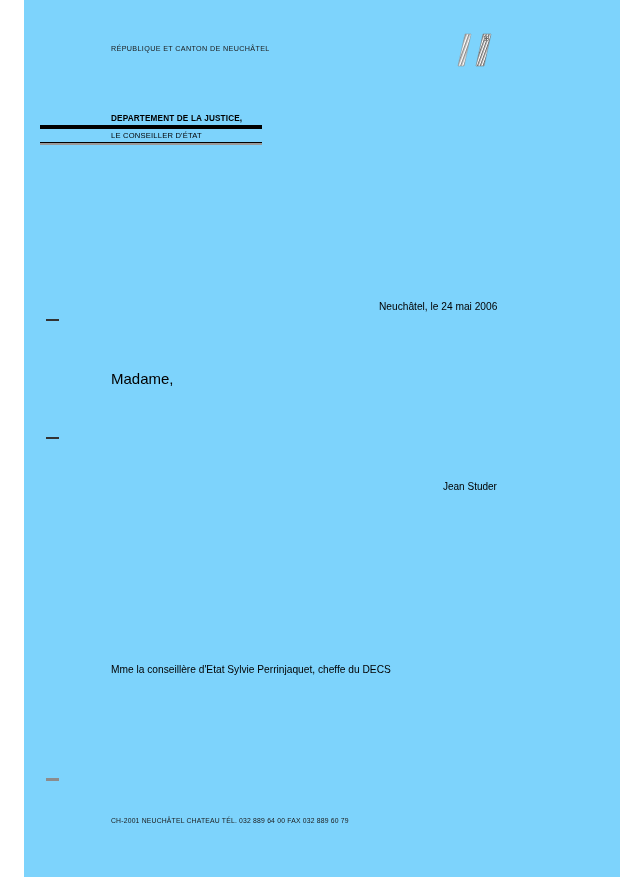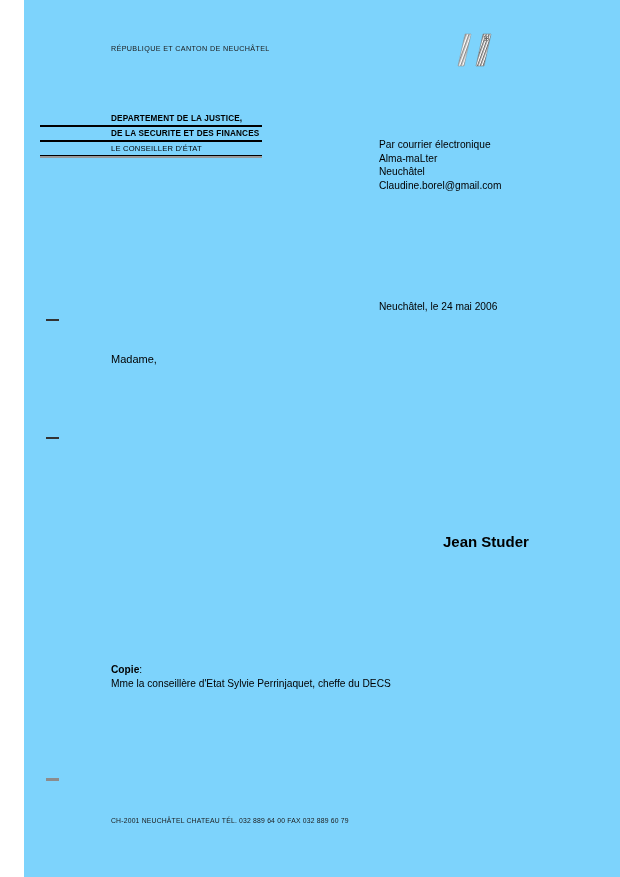--- a/index.html
+++ b/index.html
@@ -95,40 +95,39 @@
     left: 355px;
     top: 301px;
     font-size: 10.2px;
     white-space: nowrap;
   }
 
   
   .body-block {
     position: absolute;
     left: 87px;
-    top: 352px;
+    top: 372px;
     width: 467px;
-    font-size: 11px;
+    font-size: 15px;
     line-height: 14.2px;
   }
   .body-block p {
     margin: 0 0 12px 0;
   }
   .body-block p.justify {
     text-align: justify;
   }
 
   
   .signature {
     position: absolute;
     left: 419px;
-    top: 533px;
-    font-size: 15px;
-    white-space: nowrap;
-    font-weight: bold;
+    top: 481px;
+    font-size: 10px;
+    white-space: nowrap;
   }
 
   
   .copie-block {
     position: absolute;
     left: 87px;
     top: 663px;
     font-size: 10.2px;
     line-height: 13.6px;
   }
@@ -190,50 +189,40 @@
         <rect x="30.6" y="7.8" width="3.6" height="1.3"></rect>
       </g>
     </svg>
   </div>
 
   <div class="dept-block">
     <div class="dept-line bold">
       <span>DEPARTEMENT DE LA JUSTICE,</span>
     </div>
     <div class="rule thick"></div>
-    <div class="dept-line bold">
-      <span>DE LA SECURITE ET DES FINANCES</span>
-    </div>
     <div class="rule thick"></div>
     <div class="dept-line plain">
       <span>LE CONSEILLER D'ÉTAT</span>
     </div>
     <div class="rule thin"></div>
     <div class="rule gray"></div>
   </div>
 
-  <div class="recipient">
-    <div>Par courrier électronique</div>
-    <div>Alma-maLter</div>
-    <div>Neuchâtel</div>
-    <div>Claudine.borel@gmail.com</div>
-  </div>
 
   <div class="date-line">Neuchâtel, le 24 mai 2006</div>
 
   <div class="margin-mark m1"></div>
   <div class="margin-mark m2"></div>
   <div class="margin-mark m3"></div>
 
   <div class="body-block">
     <p>Madame,</p>
   </div>
 
   <div class="signature">Jean Studer</div>
 
   <div class="copie-block">
-    <div class="copie-heading"><span>Copie</span><span class="colon">:</span></div>
     <div>Mme la conseillère d'Etat Sylvie Perrinjaquet, cheffe du DECS</div>
   </div>
 
   <div class="footer">CH-2001 NEUCHÂTEL   CHATEAU  TÉL. 032 889 64 00   FAX 032 889 60 79</div>
 
 </div>
 
 </body></html>

